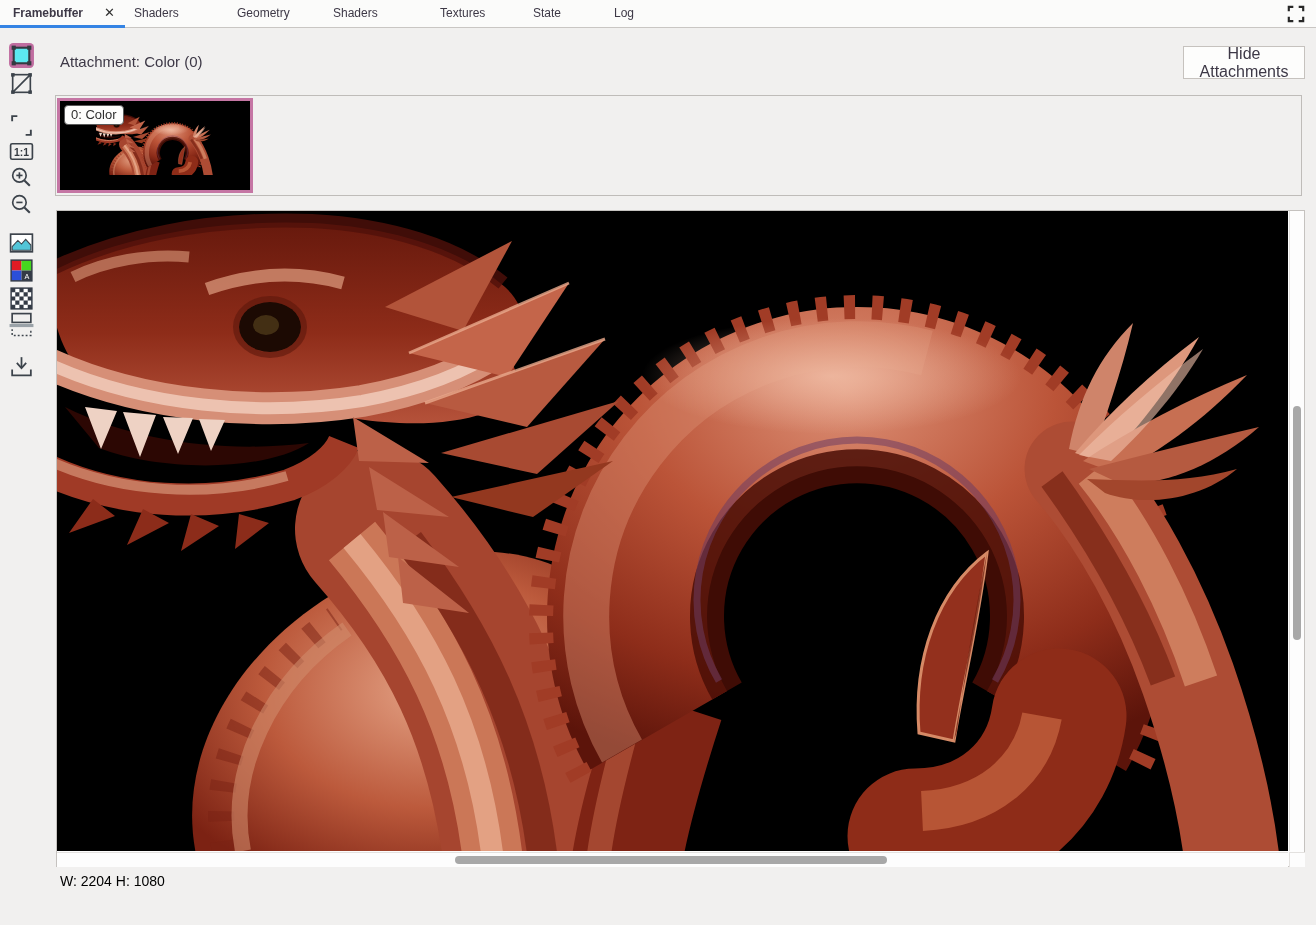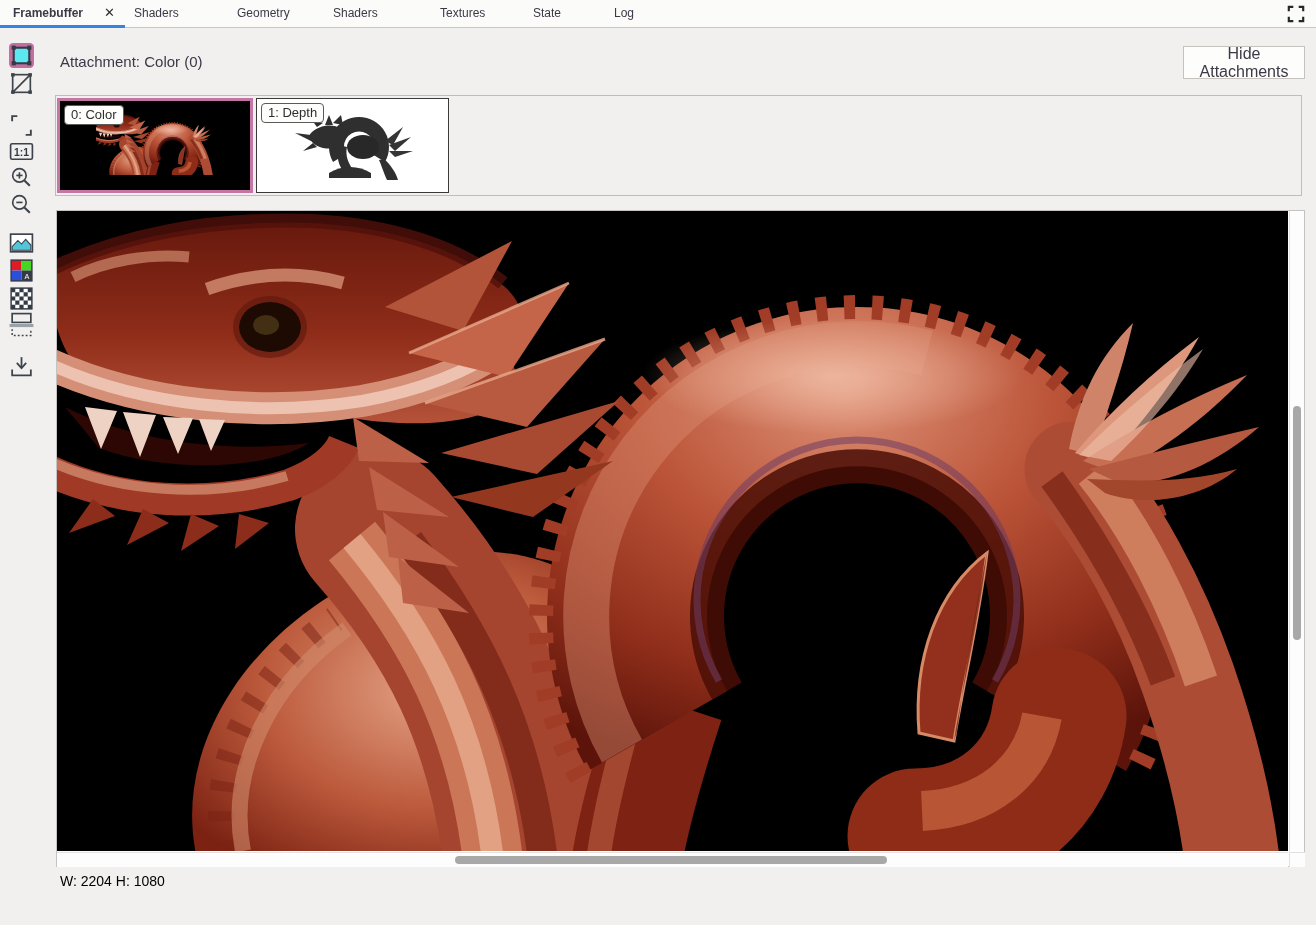--- a/index.html
+++ b/index.html
@@ -240,36 +240,20 @@
 <button class="hide-btn">Hide Attachments</button>
 
 <div class="strip">
   <div class="thumb thumb-color">
     <svg viewBox="0 0 190 89" preserveAspectRatio="none">
       <rect width="190" height="89" fill="#000"></rect>
       <use href="#scene" x="36" y="13" width="118" height="61"></use>
     </svg>
     <span class="thumb-badge">0: Color</span>
   </div>
-  <div class="thumb thumb-depth">
-    <svg viewBox="0 0 191 93">
-      <rect width="191" height="93" fill="#ffffff"></rect>
-      <g transform="translate(24,4)" fill="#2f2f2f">
-        <path d="M52,59 A30,30 0 1 1 104,59 L91,51 A15,15 0 1 0 65,51 Z"></path>
-        <path d="M30,30 C38,22 52,20 60,26 C66,30 66,38 60,42 C52,48 38,46 32,40 C28,36 27,33 30,30 Z"></path>
-        <path d="M44,22 L48,12 L52,22 Z M52,20 L60,12 L62,22 Z M36,24 L30,16 L42,20 Z M30,32 L14,30 L30,38 Z M32,40 L22,48 L36,44 Z"></path>
-        <path d="M58,42 C55,53 57,63 64,70 L75,70 C67,62 64,52 66,44 Z"></path>
-        <path d="M48,70 C60,62 78,62 90,70 L90,75 L48,75 Z"></path>
-        <path d="M104,38 L122,24 L112,42 Z M108,42 L130,34 L114,48 Z M108,48 L132,48 L114,54 Z" fill="#353535"></path>
-        <path d="M103,56 C110,62 115,70 117,77 L106,77 C102,68 100,61 98,57 Z"></path>
-        <ellipse cx="82" cy="44" rx="16" ry="12" fill="#282828"></ellipse>
-      </g>
-    </svg>
-    <span class="thumb-badge">1: Depth</span>
-  </div>
 </div>
 
 <div class="viewer">
   <div class="fb-image">
     <svg viewBox="0 0 1231 640" preserveAspectRatio="none">
       <use href="#scene" width="1231" height="640"></use>
     </svg>
   </div>
   <div class="vscroll">
     <div class="vthumb"></div>

